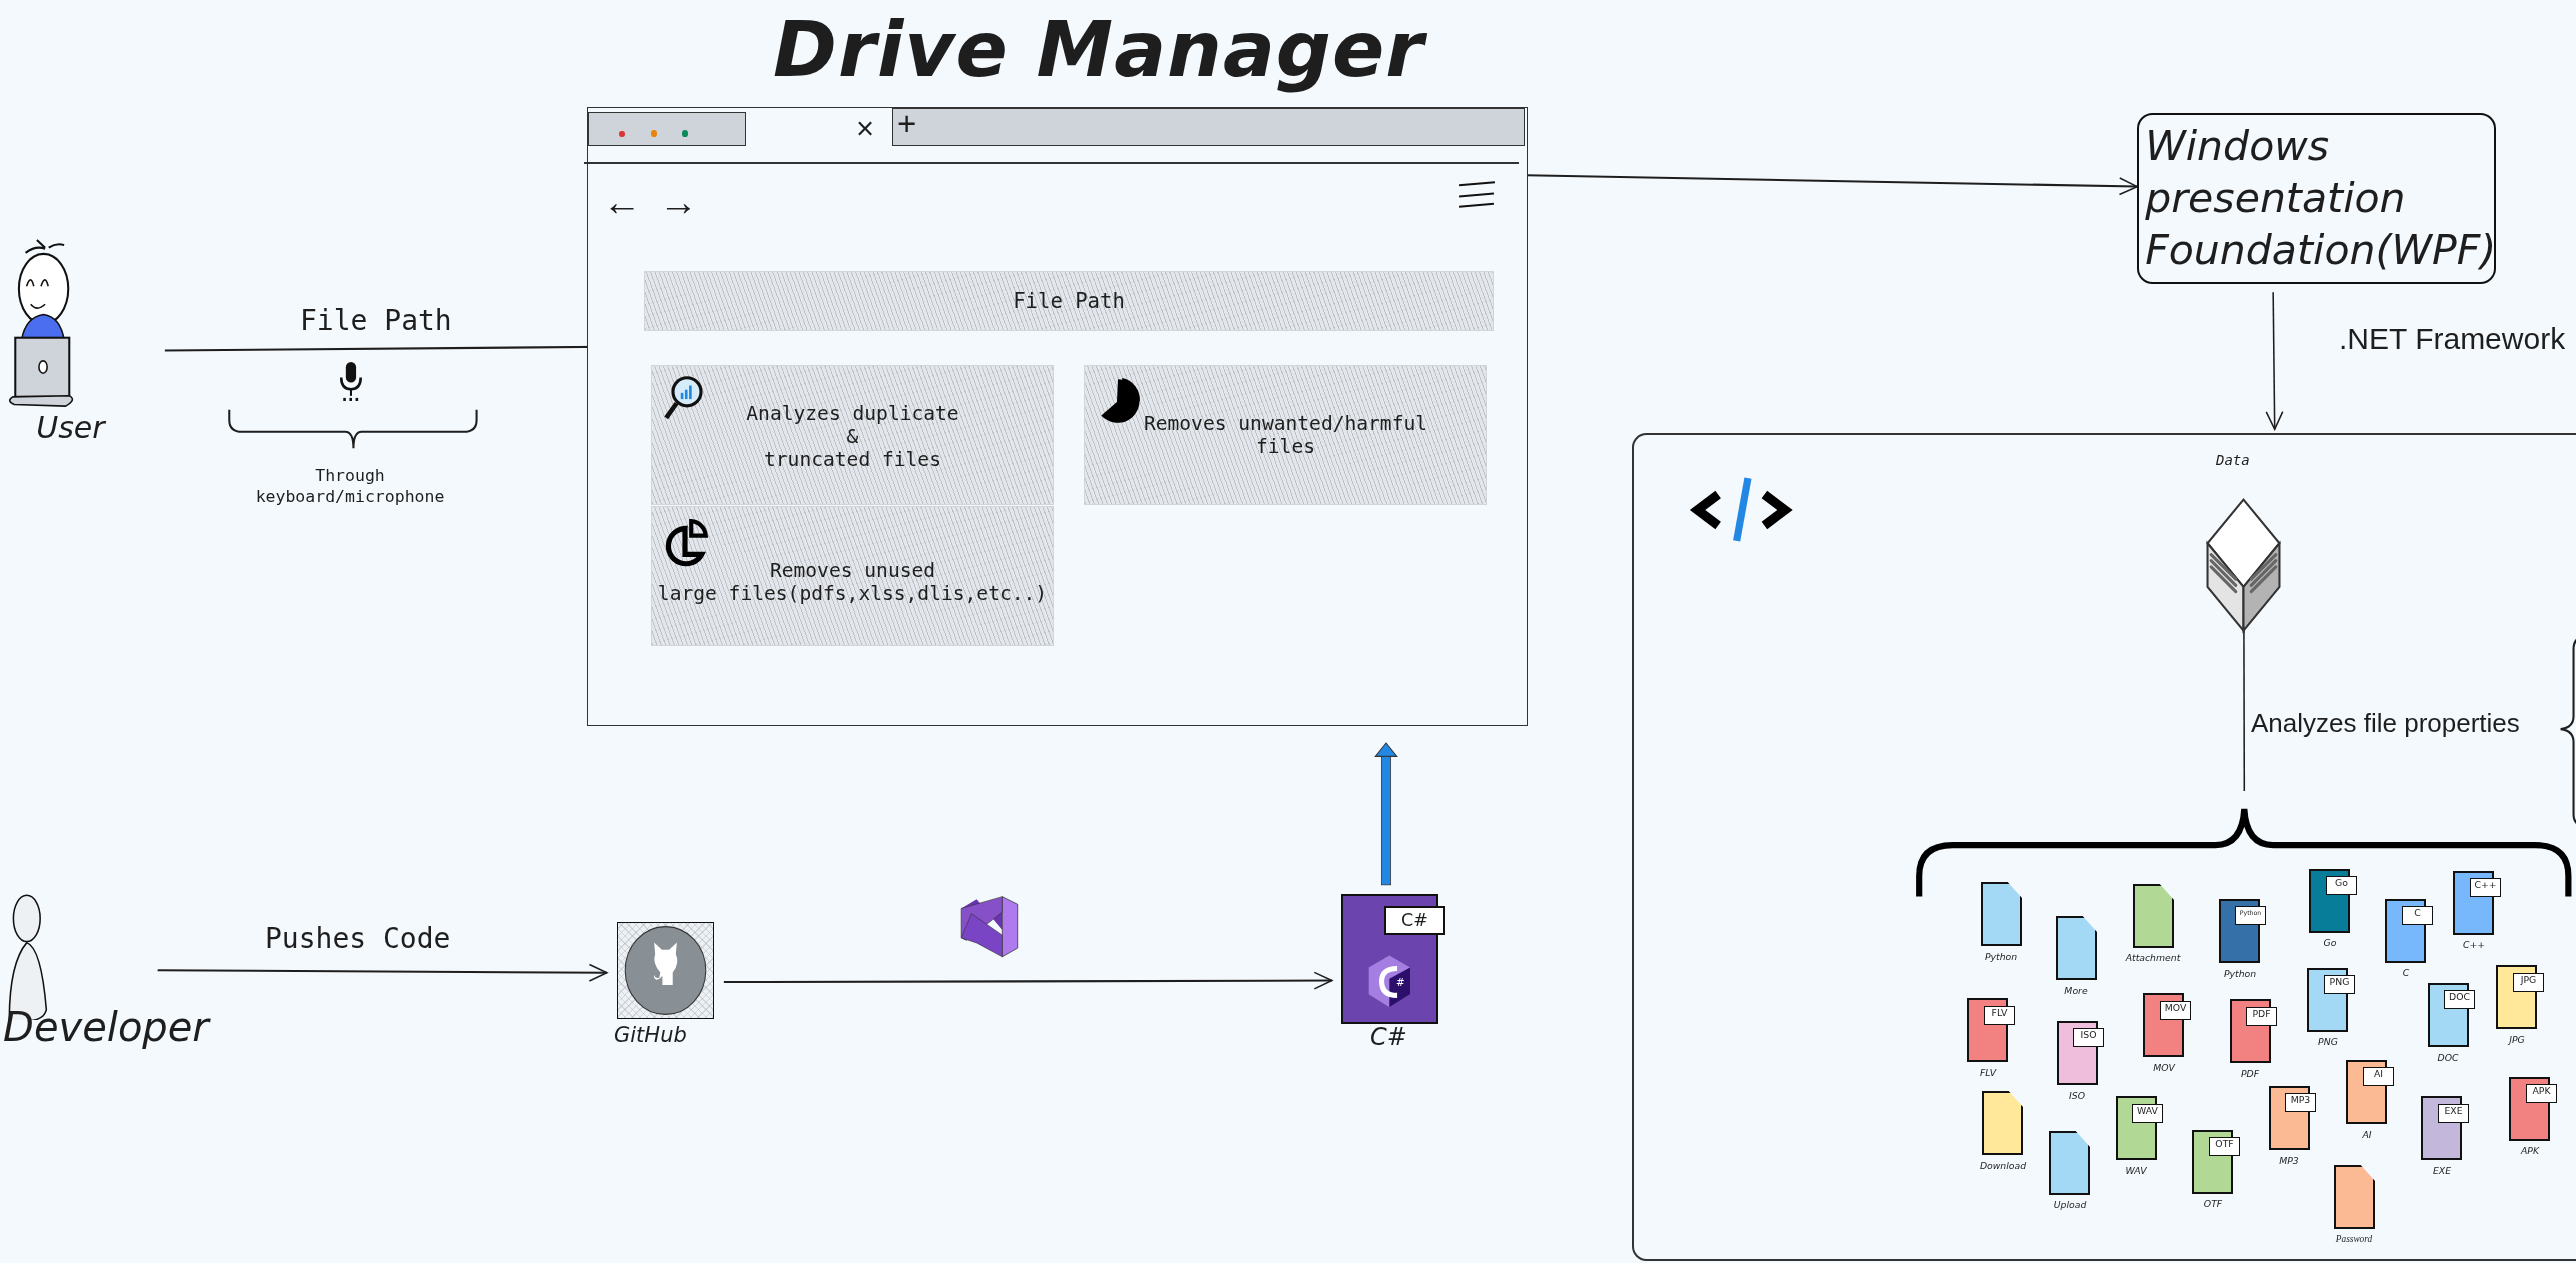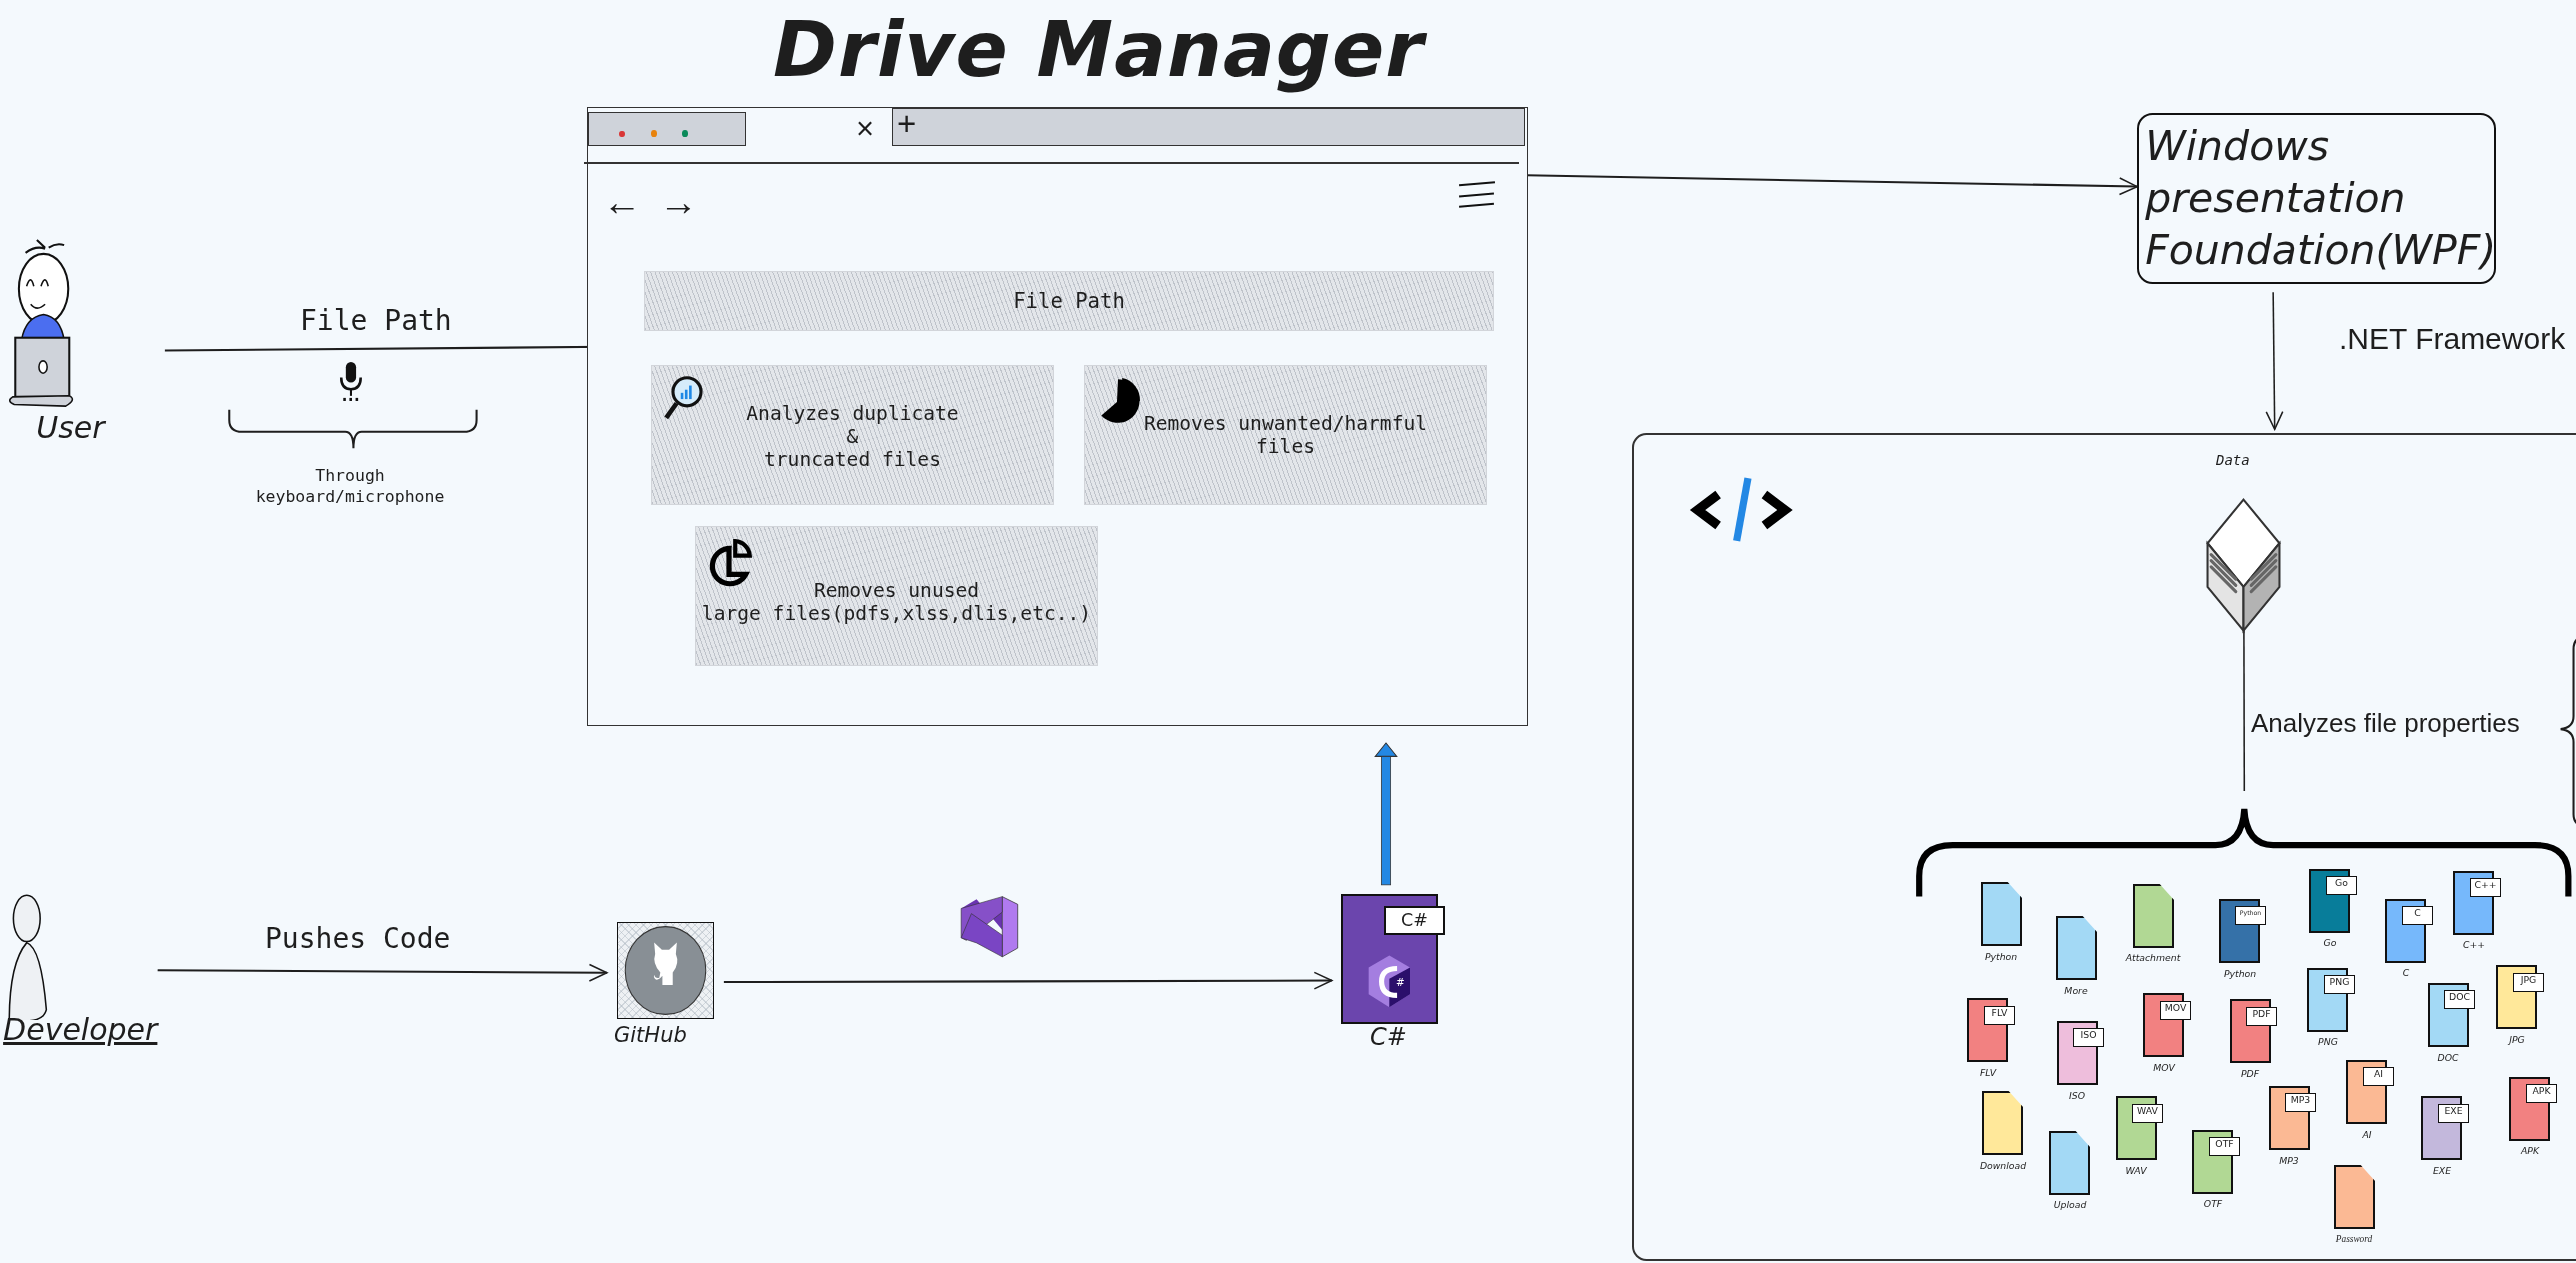--- a/index.html
+++ b/index.html
@@ -131,21 +131,21 @@
 truncated files</div>
   </div>
   <div class="abs hatch" style="left:496px; top:257px; width:401px; height:138px;">
     <svg class="abs" style="left:7.2px; top:9.3px;" width="52" height="52" viewBox="0 0 100 100">
       <path d="M50,8 A42,42 0 1 1 18,78 L48,52 Z" fill="#000"></path>
       <path d="M58,6 A42,42 0 0 1 92,50 L58,50 Z" fill="#000"></path>
     </svg>
     <div class="feature-text mono" style="top:46px;">Removes unwanted/harmful
 files</div>
   </div>
-  <div class="abs hatch" style="left:63px; top:418px; width:401px; height:138px;margin-left:44px;">
+  <div class="abs hatch" style="left:63px; top:398px; width:401px; height:138px;">
     <svg class="abs" style="left:7.2px; top:11.3px;" width="52" height="52" viewBox="0 0 100 100">
       <path d="M55,20 A34,34 0 1 0 82,70 L50,70 L50,20" fill="none" stroke="#000" stroke-width="10"></path>
       <path d="M62,6 A30,30 0 0 1 90,34 L62,34 Z" fill="none" stroke="#000" stroke-width="8"></path>
     </svg>
     <div class="feature-text mono" style="top:52px;">Removes unused
 large files(pdfs,xlss,dlis,etc..)</div>
   </div>
 </div>
 
 <div class="abs" style="left:1373px; top:742px;">
@@ -157,21 +157,21 @@
 
 <div class="abs" style="left:0; top:891px; width:129px; height:165px;">
   <svg width="103" height="129" viewBox="0 0 200 250">
     <ellipse cx="150" cy="6" rx="0" ry="0"></ellipse>
     <ellipse cx="150" cy="0" rx="0" ry="0"></ellipse>
     <g transform="translate(20,0)">
       <ellipse cx="32" cy="53" rx="26" ry="45" fill="#eef1f4" stroke="#111" stroke-width="3"></ellipse>
       <path d="M32,100 Q60,110 70,230 Q65,252 30,252 L-2,252 Q-2,140 32,100 Z" fill="#eef1f4" stroke="#111" stroke-width="3"></path>
     </g>
   </svg>
-  <div class="abs hand" style="left:3.1px; top:121px; font-size:30px;text-decoration:underline;">Developer</div>
+  <div class="abs hand" style="left:3.1px; top:113px; font-size:40px;">Developer</div>
 </div>
 
 <div class="abs mono" style="left:265px; top:922px; font-size:28px;">Pushes Code</div>
 
 <div class="abs xhatch" style="left:617px; top:922px; width:95px; height:95px; border:1.5px solid #111;">
   <svg width="95" height="95" viewBox="0 0 184 184">
     <ellipse cx="92" cy="92" rx="78" ry="85" fill="#888f95" stroke="#333" stroke-width="2"></ellipse>
     <path d="M72,60 L70,38 L85,52 L99,52 L114,38 L112,60 Q120,78 106,96 L106,120 L86,120 L86,102 Q80,110 74,110 Q68,106 70,100 Q72,108 80,106 L82,96 Q66,78 72,60 Z" fill="#fff"></path>
   </svg>
 </div>

